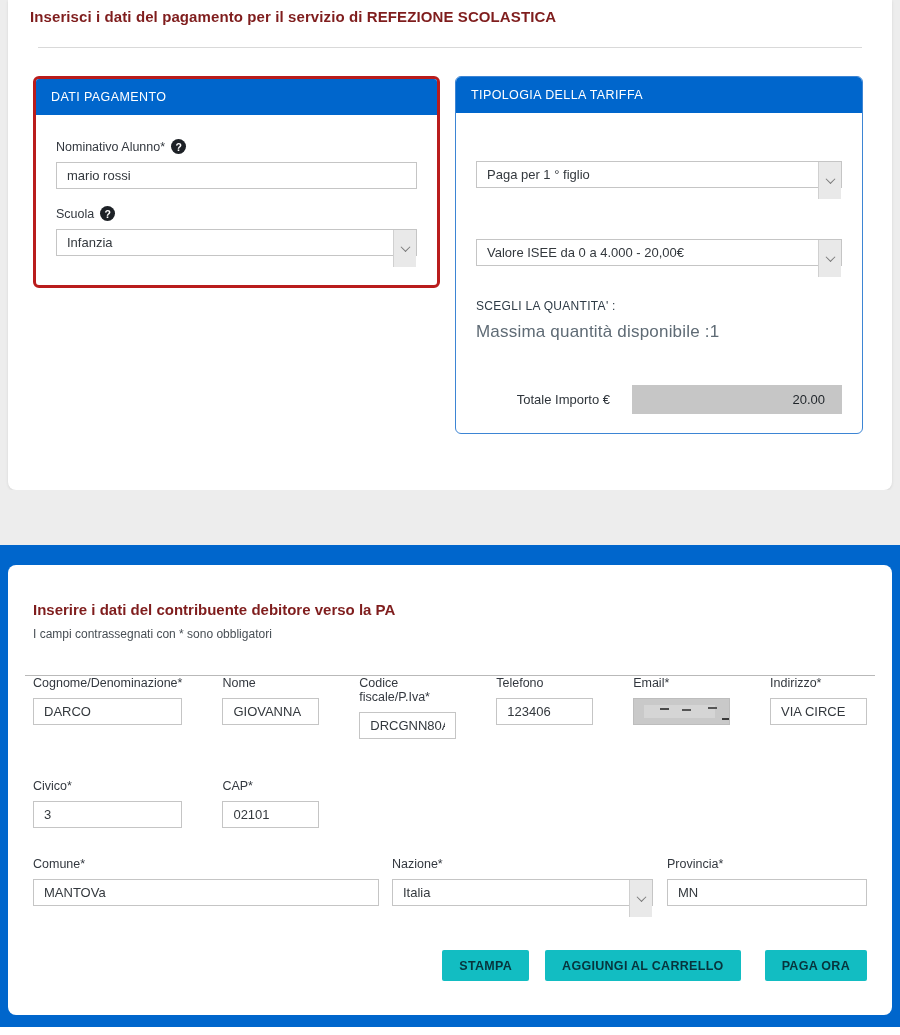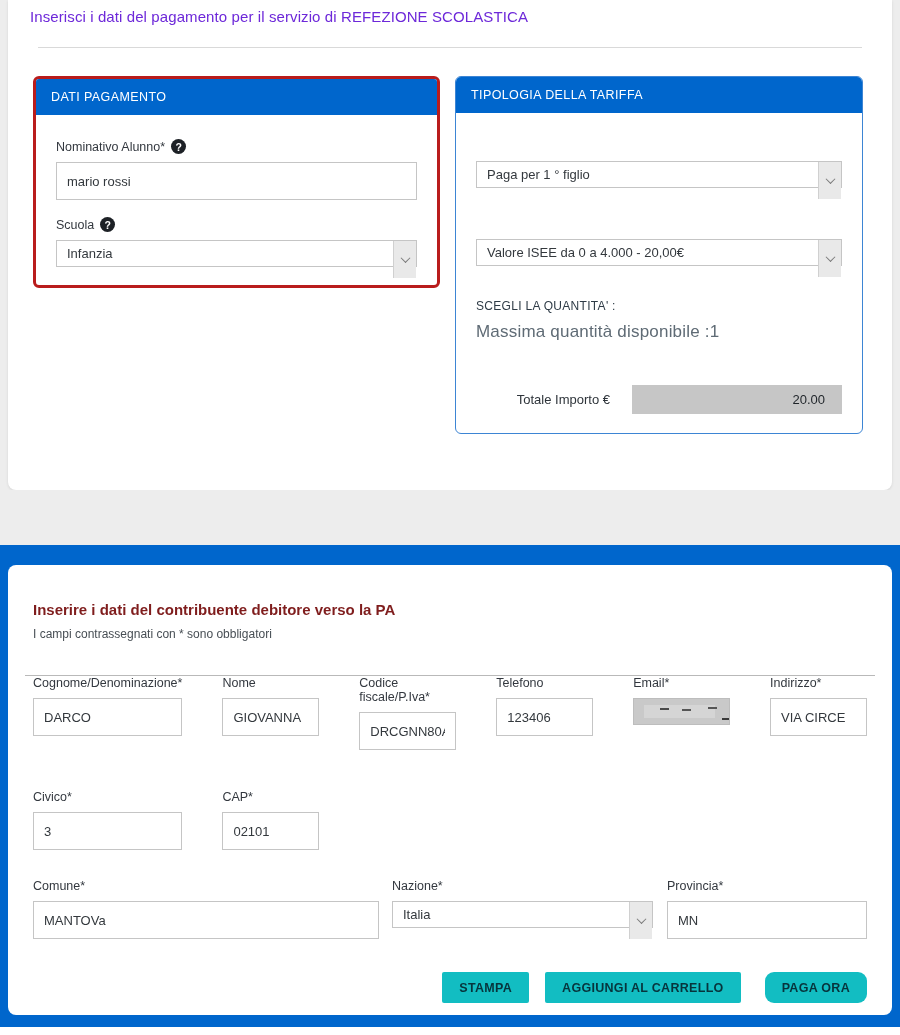--- a/index.html
+++ b/index.html
@@ -16,22 +16,22 @@
     background: #ffffff;
     margin: 0 8px;
     height: 490px;
     border-radius: 0 0 8px 8px;
     box-shadow: 0 1px 3px rgba(0,0,0,.10);
     overflow: hidden;
   }
   .page-title {
     margin: 8px 22px 0;
     font-size: 15px;
-    font-weight: normal;
-    color: #6d28d9;
+    font-weight: bold;
+    color: #7f1d1d;
     letter-spacing: .1px;
   }
   .title-divider {
     border: none;
     border-top: 1px solid #d9d9d9;
     margin: 22px 30px 0;
   }
   .panels {
     display: flex;
     gap: 15px;
@@ -69,21 +69,21 @@
     color: #fff;
     font-size: 10.5px;
     font-weight: bold;
     display: inline-flex;
     align-items: center;
     justify-content: center;
     cursor: pointer;
   }
   input.text-input {
     width: 100%;
-    height: 38px;
+    height: 27px;
     border: 1px solid #c5c5c5;
     font-family: "Liberation Sans", sans-serif;
     font-size: 13px;
     color: #33383d;
     padding: 0 10px;
     background: #fff;
     outline: none;
   }
   
   .select-wrap { position: relative; width: 100%; height: 39px; }
@@ -226,21 +226,21 @@
     border-radius: 2px;
     color: #07343c;
     font-family: "Liberation Sans", sans-serif;
     font-size: 12.5px;
     font-weight: bold;
     letter-spacing: .3px;
     padding: 0 17px;
     cursor: pointer;
   }
   .btn-aggiungi { margin-left: 16px; }
-  .btn-paga { margin-left: 24px; border-radius: 9px; }
+  .btn-paga { margin-left: 24px; }
 
   .bottom-strip { height: 8px; background: #ffffff; }
 </style>
 </head>
 <body>
 
 <div class="page">
 
   <section class="top-card">
     <h1 class="page-title">Inserisci i dati del pagamento per il servizio di REFEZIONE SCOLASTICA</h1>

